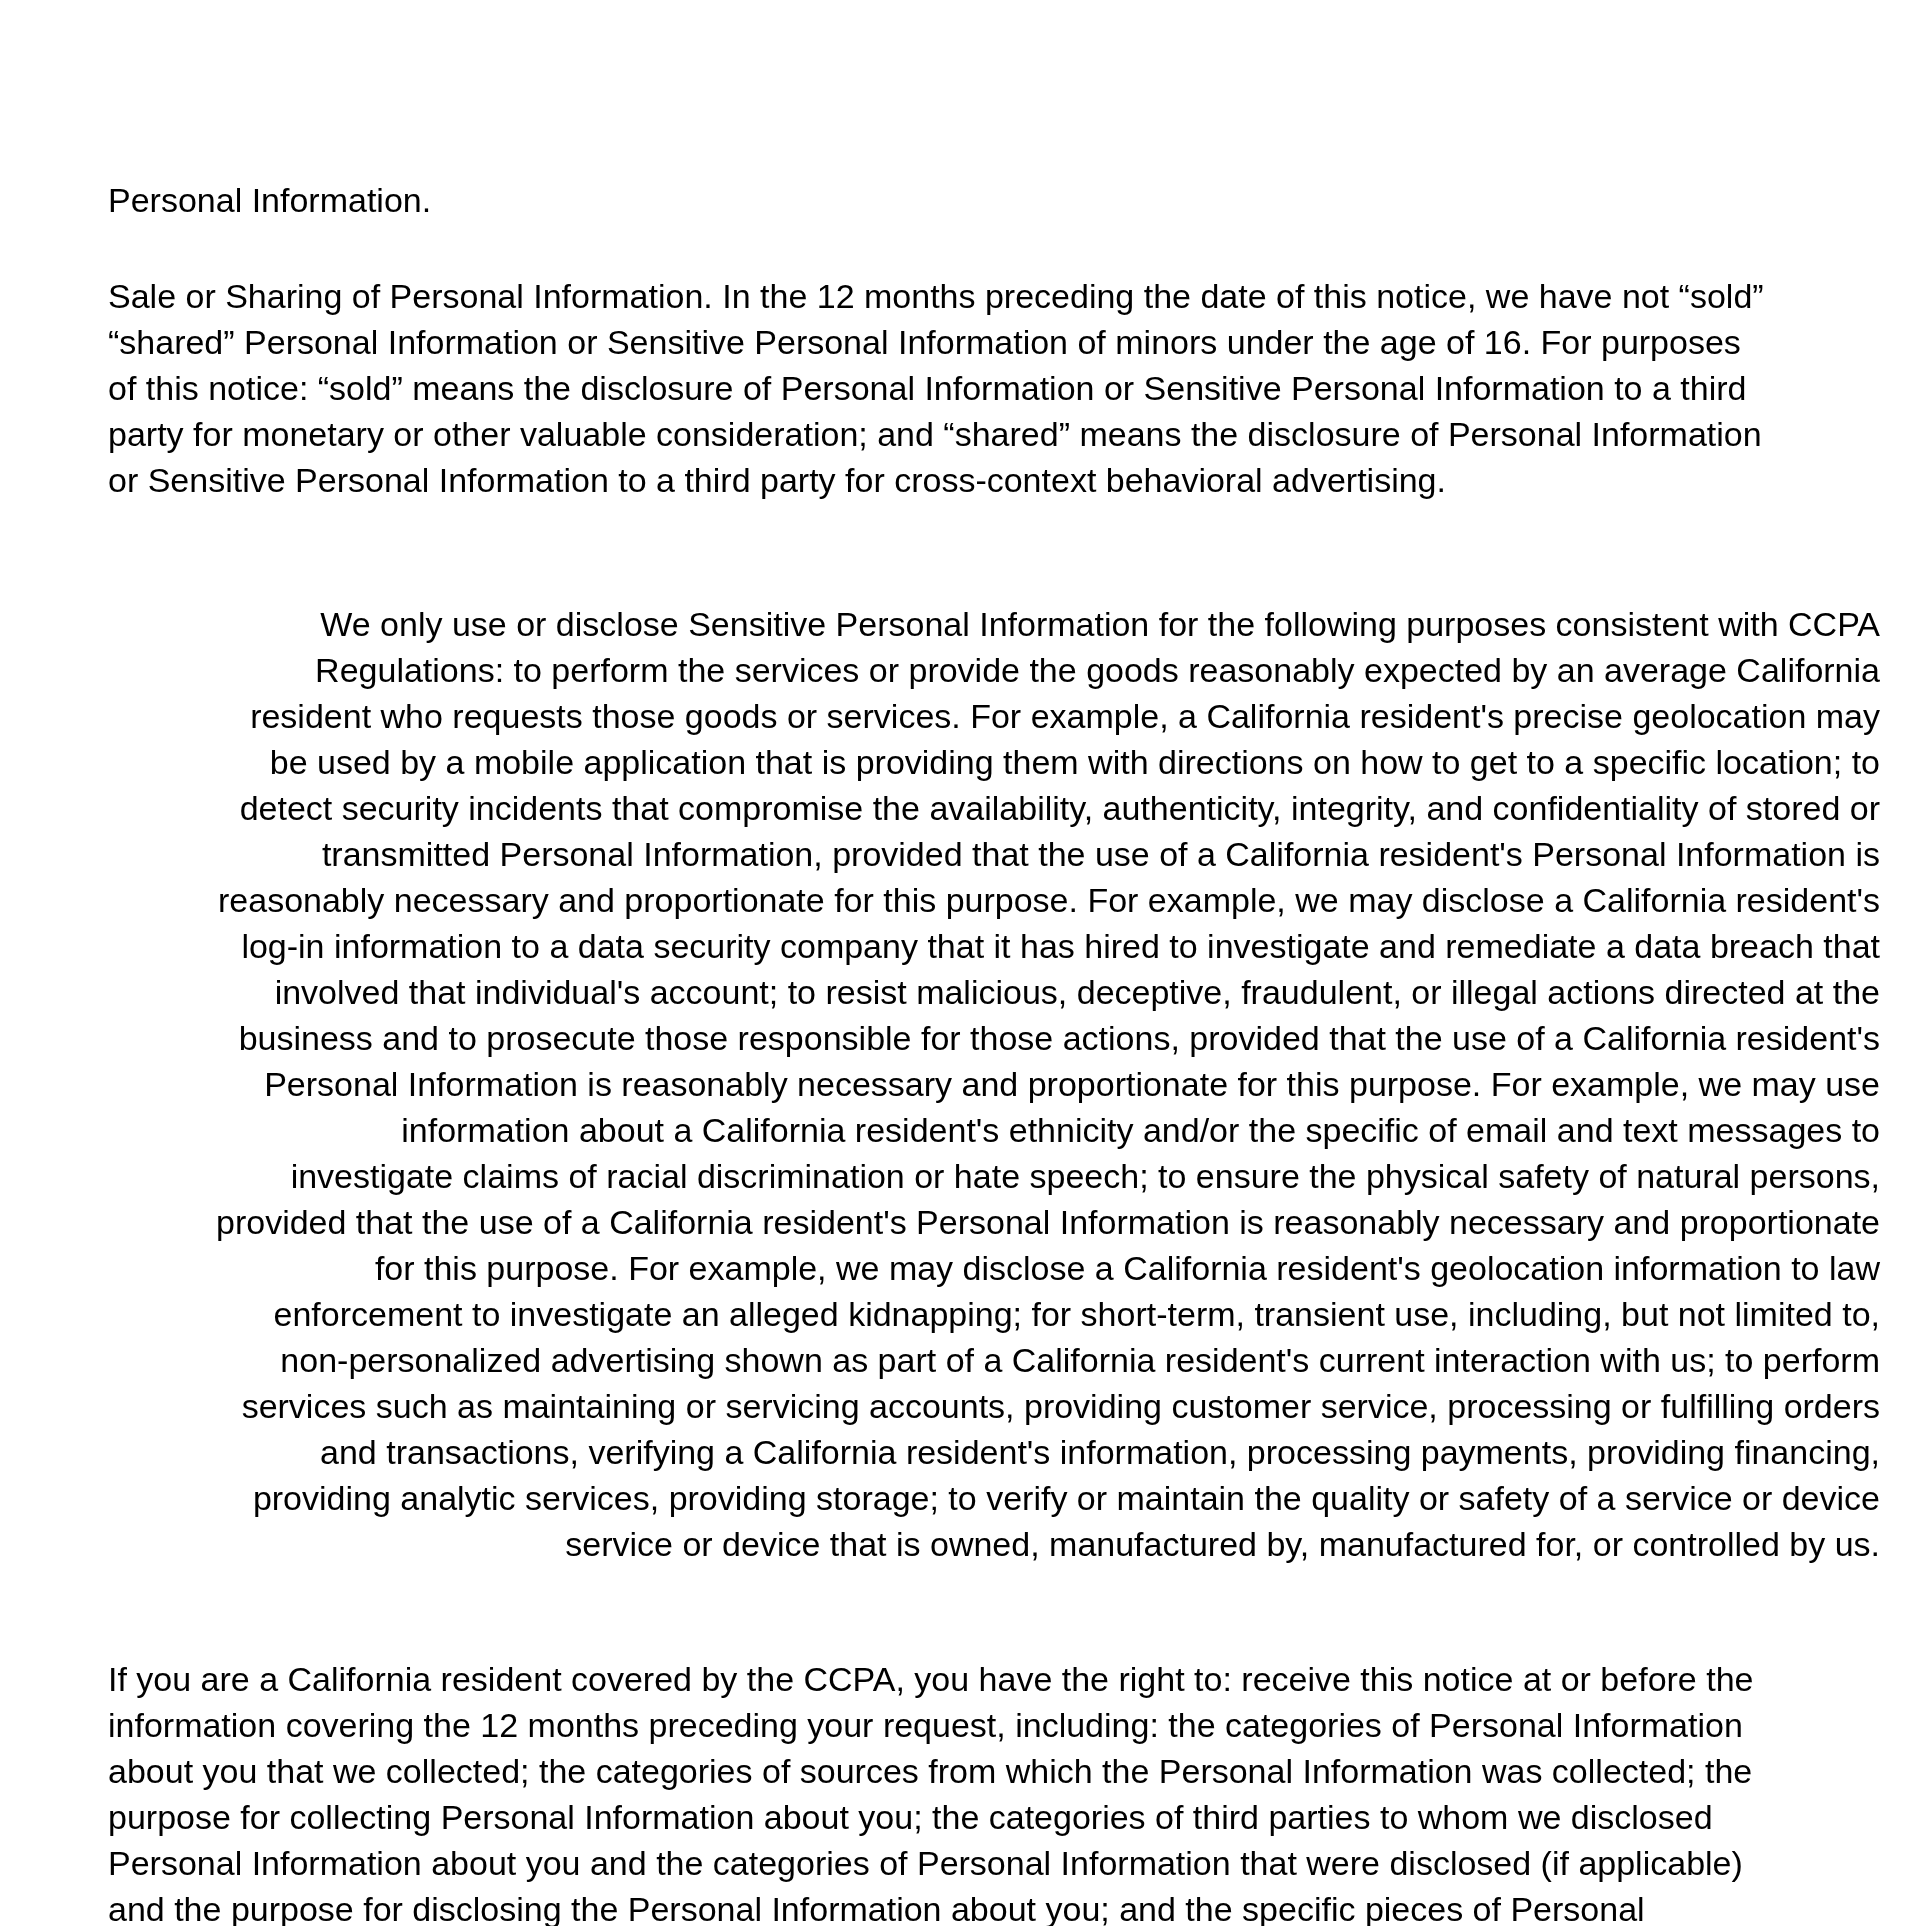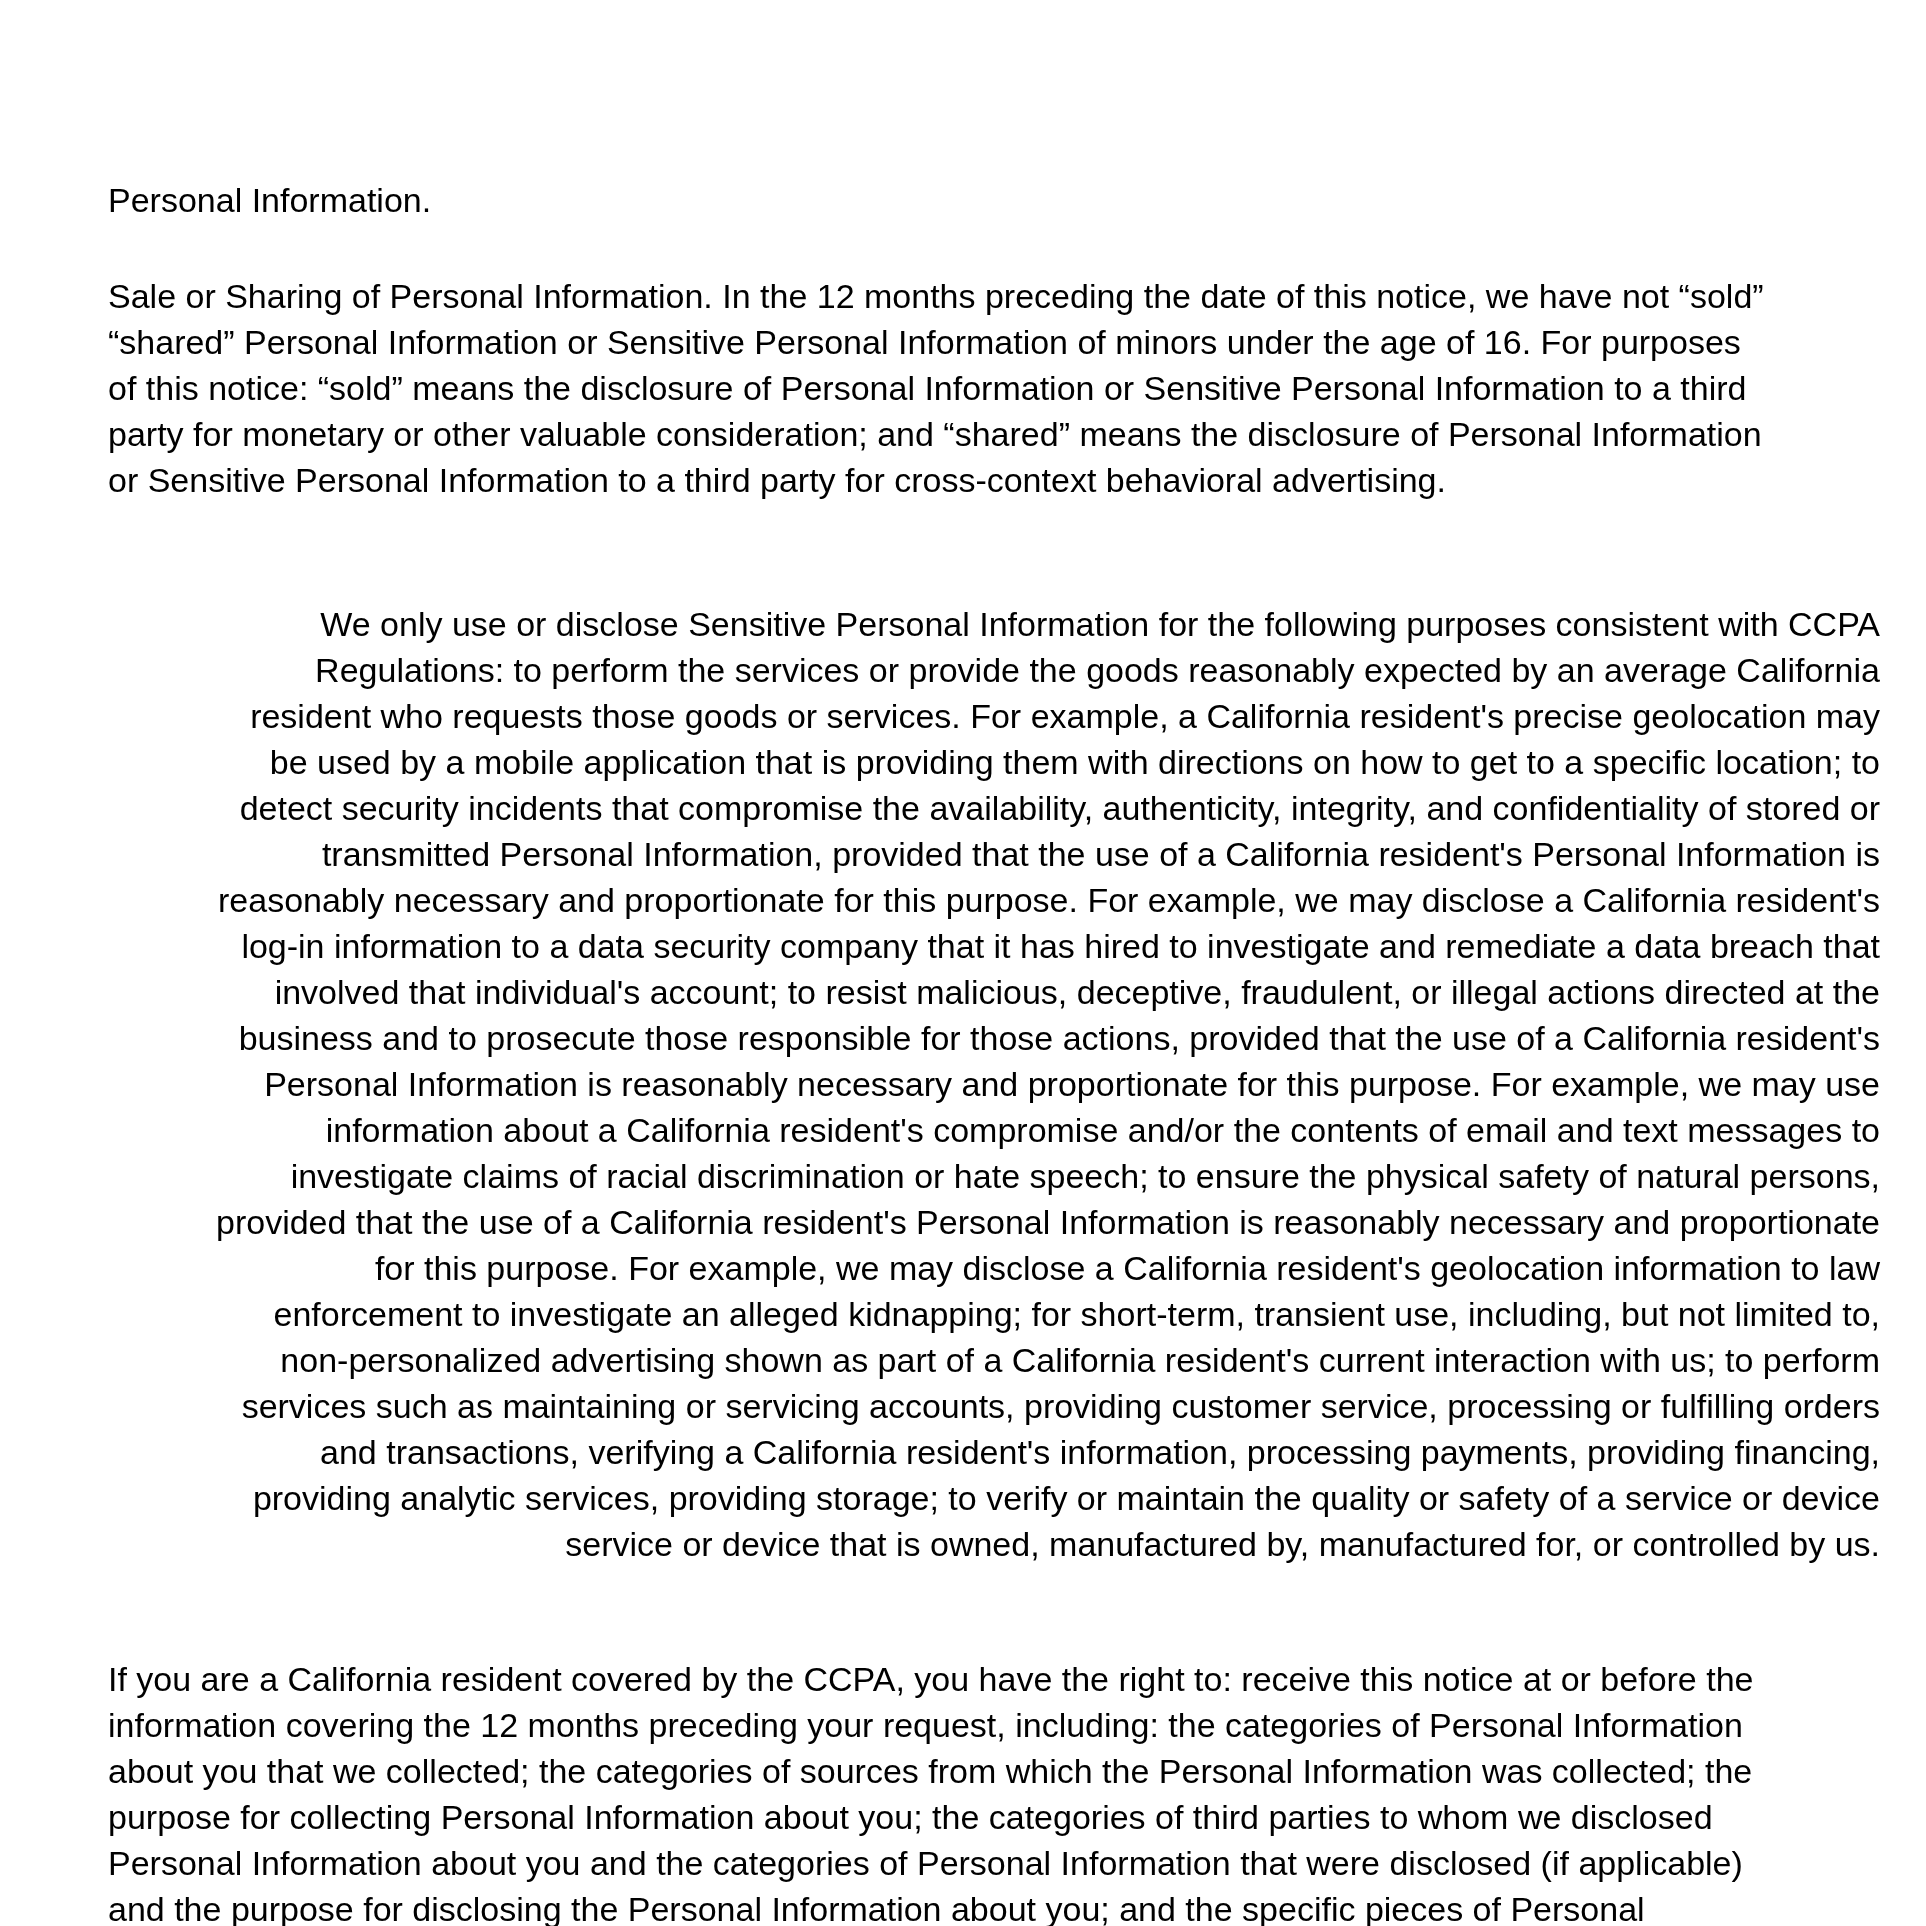--- a/index.html
+++ b/index.html
@@ -35,21 +35,21 @@
     <span class="line">Regulations: to perform the services or provide the goods reasonably expected by an average California</span>
     <span class="line">resident who requests those goods or services. For example, a California resident's precise geolocation may</span>
     <span class="line">be used by a mobile application that is providing them with directions on how to get to a specific location; to</span>
     <span class="line">detect security incidents that compromise the availability, authenticity, integrity, and confidentiality of stored or</span>
     <span class="line">transmitted Personal Information, provided that the use of a California resident's Personal Information is</span>
     <span class="line">reasonably necessary and proportionate for this purpose. For example, we may disclose a California resident's</span>
     <span class="line">log-in information to a data security company that it has hired to investigate and remediate a data breach that</span>
     <span class="line">involved that individual's account; to resist malicious, deceptive, fraudulent, or illegal actions directed at the</span>
     <span class="line">business and to prosecute those responsible for those actions, provided that the use of a California resident's</span>
     <span class="line">Personal Information is reasonably necessary and proportionate for this purpose. For example, we may use</span>
-    <span class="line">information about a California resident's compromise and/or the contents of email and text messages to</span>
+    <span class="line">information about a California resident's ethnicity and/or the specific of email and text messages to</span>
     <span class="line">investigate claims of racial discrimination or hate speech; to ensure the physical safety of natural persons,</span>
     <span class="line">provided that the use of a California resident's Personal Information is reasonably necessary and proportionate</span>
     <span class="line">for this purpose. For example, we may disclose a California resident's geolocation information to law</span>
     <span class="line">enforcement to investigate an alleged kidnapping; for short-term, transient use, including, but not limited to,</span>
     <span class="line">non-personalized advertising shown as part of a California resident's current interaction with us; to perform</span>
     <span class="line">services such as maintaining or servicing accounts, providing customer service, processing or fulfilling orders</span>
     <span class="line">and transactions, verifying a California resident's information, processing payments, providing financing,</span>
     <span class="line">providing analytic services, providing storage; to verify or maintain the quality or safety of a service or device</span>
     <span class="line">service or device that is owned, manufactured by, manufactured for, or controlled by us.</span>
   </p>

